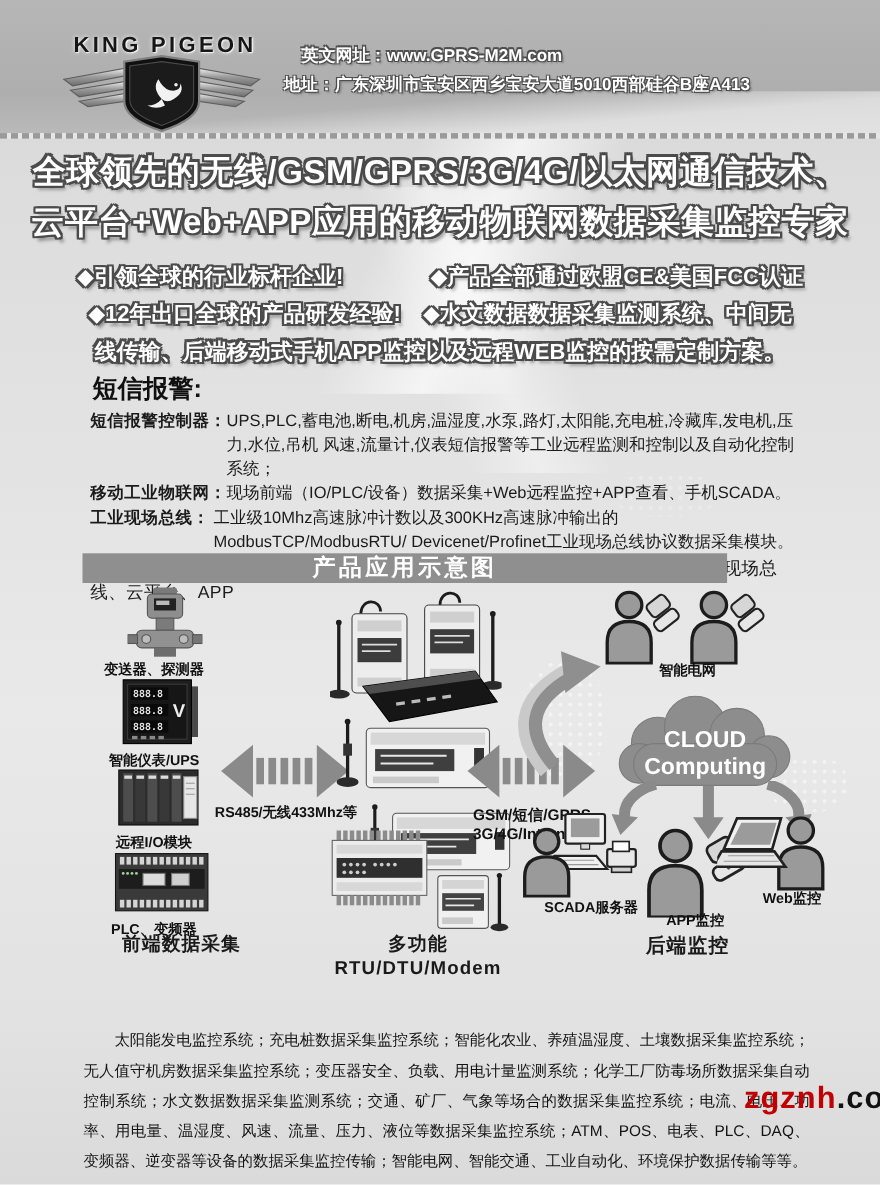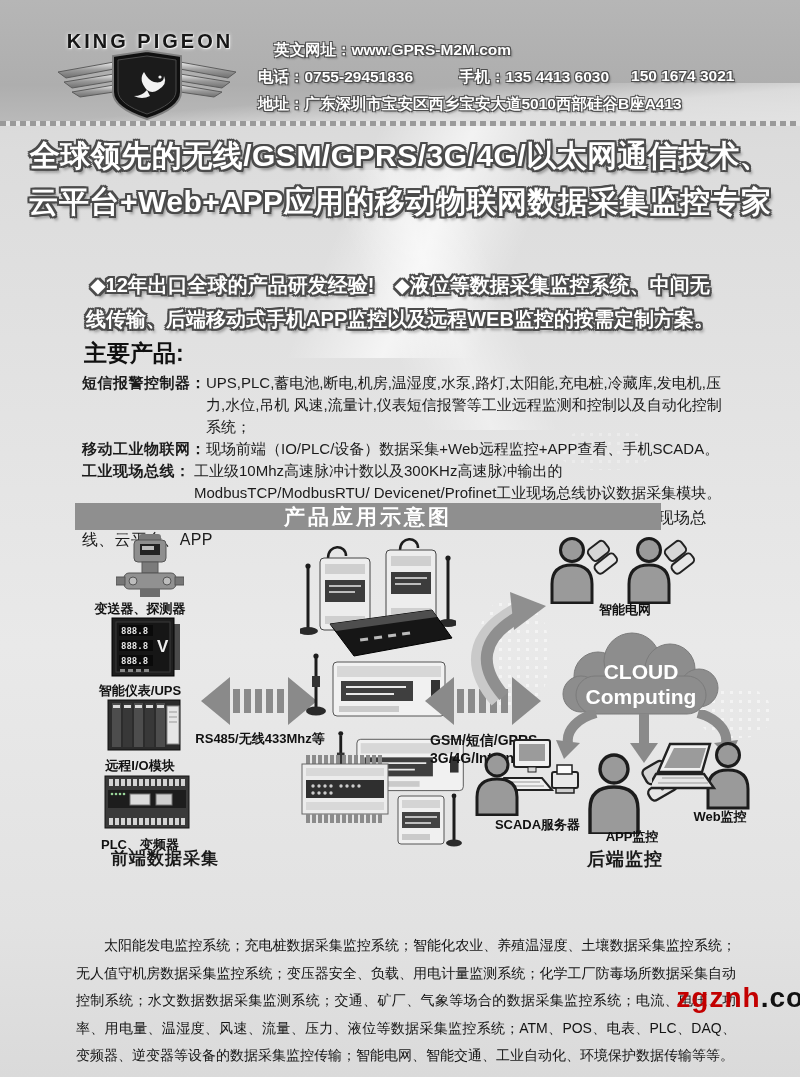--- a/index.html
+++ b/index.html
@@ -101,38 +101,35 @@
       <circle cx="108" cy="27" r="1.6"></circle>
     </g>
   </svg>
 
   <div class="contact">
     <div class="row">
       <span style="width:16px"></span>
       <span>英文网址：www.GPRS-M2M.com</span>
     </div>
     <div class="row">
-      <span>电话：0755-29451836</span>
-      <span style="width:46px"></span>
-      <span>手机：135 4413 6030</span>
-      <span style="width:22px"></span>
-      <span>150 1674 3021</span>
-    </div>
-    <div class="row">
       <span>地址：广东深圳市宝安区西乡宝安大道5010西部硅谷B座A413</span>
     </div>
   </div>
 
   <div class="title-line ow" style="top:136px;">全球领先的无线/GSM/GPRS/3G/4G/以太网通信技术、</div>
   <div class="title-line ow" style="top:182px;">云平台+Web+APP应用的移动物联网数据采集监控专家</div>
 
-  <div class="bullets-row ow" style="top:272px;text-align:center;">◆12年出口全球的产品研发经验!　◆液位等数据采集监控系统、中间无</div>
+  <div class="bullets-row split ow" style="top:238px;">
+    <span>◆引领全球的行业标杆企业!</span>
+    <span>◆产品全部通过欧盟CE&amp;美国FCC认证</span>
+  </div>
+  <div class="bullets-row ow" style="top:272px;text-align:center;">◆12年出口全球的产品研发经验!　◆水文数据数据采集监测系统、中间无</div>
   <div class="bullets-row ow" style="top:306px;text-align:center;">线传输、后端移动式手机APP监控以及远程WEB监控的按需定制方案。</div>
 
-  <div class="prod-head">主要产品:</div>
+  <div class="prod-head">短信报警:</div>
   <div class="prod-rows">
     <div class="prod-row">
       <span class="prod-term">短信报警控制器：</span>
       <span class="prod-desc">UPS,PLC,蓄电池,断电,机房,温湿度,水泵,路灯,太阳能,充电桩,冷藏库,发电机,压力,水位,吊机 风速,流量计,仪表短信报警等工业远程监测和控制以及自动化控制系统；</span>
     </div>
     <div class="prod-row">
       <span class="prod-term">移动工业物联网：</span>
       <span class="prod-desc">现场前端（IO/PLC/设备）数据采集+Web远程监控+APP查看、手机SCADA。</span>
     </div>
     <div class="prod-row">
@@ -399,20 +396,21 @@
     <g stroke="#e8e8e8" stroke-width="1.5">
         <line x1="13" y1="31" x2="45" y2="31"></line>
         <line x1="13" y1="37" x2="39" y2="37"></line>
       </g>
     <rect x="10" y="48" width="28" height="6" fill="#cacaca"></rect>
     <line x1="62" y1="12" x2="62" y2="54" stroke="#1c1c1c" stroke-width="3"></line>
     <ellipse cx="62" cy="57" rx="8" ry="3.5" fill="#2a2a2a"></ellipse>
     <circle cx="62" cy="10" r="2.4" fill="#1c1c1c"></circle>
   </svg>
 
+  <div class="flow-label" style="left:285px;top:847px;width:190px;">多功能RTU/DTU/Modem</div>
 
   <svg class="abs" style="left:424px;top:672px;" width="118" height="58" viewBox="0 0 118 58">
     <g fill="#8a8a8a">
       <polygon points="1,29 30,5 30,53"></polygon>
       <polygon points="117,29 88,5 88,53"></polygon>
       <rect x="33" y="17" width="7" height="24"></rect>
         <rect x="44" y="17" width="7" height="24"></rect>
         <rect x="55" y="17" width="7" height="24"></rect>
         <rect x="66" y="17" width="7" height="24"></rect>
         <rect x="77" y="17" width="7" height="24"></rect>

